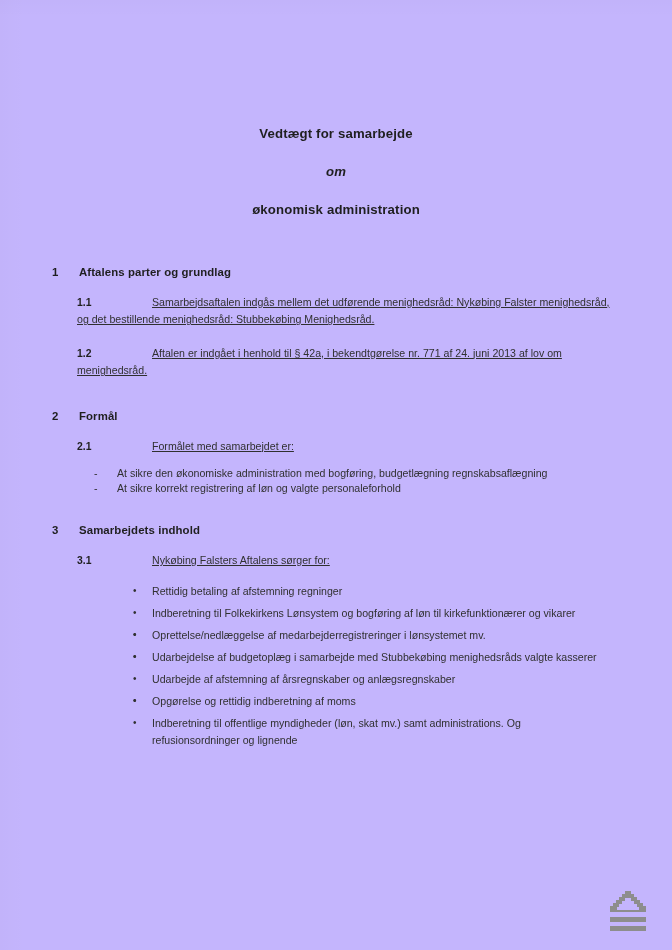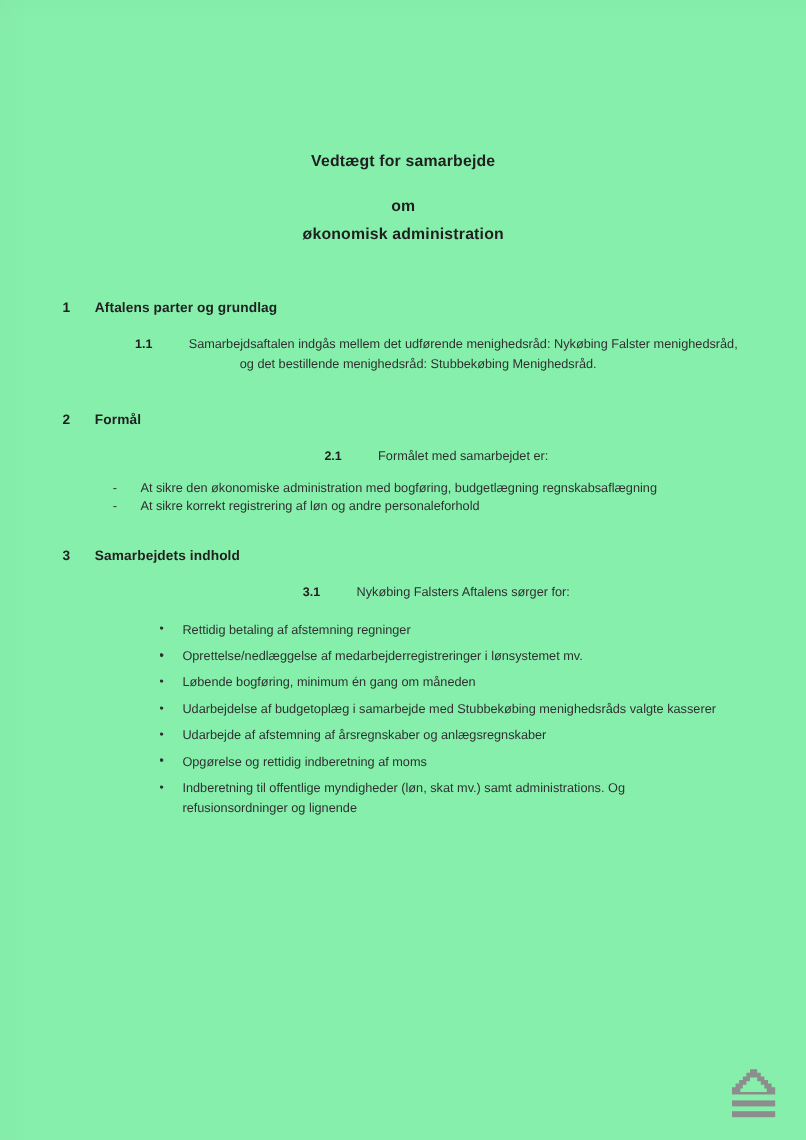--- a/index.html
+++ b/index.html
@@ -14,21 +14,21 @@
     font-family: "Liberation Sans", sans-serif;
     color: #2b2b2b;
     overflow: hidden;
     position: relative;
   }
 
   
   .page {
     position: absolute;
     inset: 0;
-    background: #86efac;
+    background: #c4b5fd;
     box-sizing: border-box;
     padding-left: 34px;
   }
 
   .scan-noise {
     position: absolute;
     inset: 0;
     pointer-events: none;
     background:
       linear-gradient(to right, rgba(0,0,0,0.012) 0px, rgba(0,0,0,0) 26px),
@@ -48,21 +48,21 @@
     text-align: center;
   }
   .title-line {
     font-weight: bold;
     font-size: 13.2px;
     letter-spacing: 0.15px;
     color: #1f1f1f;
     line-height: 1.2;
   }
   .title-line.l1 { margin-bottom: 22px; }
-  .title-line.l2 { margin-bottom: 7px; }
+  .title-line.l2 { margin-bottom: 22px; font-style: italic; }
   .title-line.l3 { margin-bottom: 0; }
 
   
   .section {
     margin-top: 34px;
   }
   .section-heading {
     display: flex;
     align-items: baseline;
     padding-left: 52px;
@@ -82,21 +82,22 @@
   }
 
   
   .clause {
     margin-top: 16px;
     padding-left: 77px;
     padding-right: 52px;
     font-size: 10.6px;
     line-height: 1.62;
     color: #303030;
-    text-align: center;
+    text-align: left;
+    text-decoration: underline;
   }
   .clause .cl-num {
     display: inline-block;
     width: 75px;
     font-weight: bold;
     font-size: 10.4px;
     color: #1f1f1f;
   }
 
   
@@ -172,40 +173,43 @@
     <div class="section" style="margin-top:48px;">
       <div class="section-heading">
         <span class="section-num">1</span>
         <span class="section-title">Aftalens parter og grundlag</span>
       </div>
 
       <p class="clause">
         <span class="cl-num">1.1</span><span>Samarbejdsaftalen indgås mellem det udførende menighedsråd: Nykøbing Falster menighedsråd, og det bestillende menighedsråd: Stubbekøbing Menighedsråd.</span>
       </p>
 
+      <p class="clause">
+        <span class="cl-num">1.2</span><span>Aftalen er indgået i henhold til § 42a, i bekendtgørelse nr. 771 af 24. juni 2013 af lov om menighedsråd.</span>
+      </p>
     </div>
 
     <div class="section" style="margin-top:30px;">
       <div class="section-heading">
         <span class="section-num">2</span>
         <span class="section-title">Formål</span>
       </div>
 
       <p class="clause">
         <span class="cl-num">2.1</span><span>Formålet med samarbejdet er:</span>
       </p>
 
       <ul class="dash-list">
         <li>
           <span class="dash">-</span>
           <span>At sikre den økonomiske administration med bogføring, budgetlægning regnskabsaflægning</span>
         </li>
         <li>
           <span class="dash">-</span>
-          <span>At sikre korrekt registrering af løn og andre personaleforhold</span>
+          <span>At sikre korrekt registrering af løn og valgte personaleforhold</span>
         </li>
       </ul>
     </div>
 
     <div class="section" style="margin-top:28px;">
       <div class="section-heading">
         <span class="section-num">3</span>
         <span class="section-title">Samarbejdets indhold</span>
       </div>
 
@@ -213,31 +217,31 @@
         <span class="cl-num">3.1</span><span>Nykøbing Falsters Aftalens sørger for:</span>
       </p>
 
       <ul class="bullet-list">
         <li>
           <span class="dot">•</span>
           <span>Rettidig betaling af afstemning regninger</span>
         </li>
         <li>
           <span class="dot">•</span>
+          <span>Indberetning til Folkekirkens Lønsystem og bogføring af løn til kirkefunktionærer og vikarer</span>
         </li>
         <li>
           <span class="dot">•</span>
         </li>
         <li>
           <span class="dot">•</span>
           <span>Oprettelse/nedlæggelse af medarbejderregistreringer i lønsystemet mv.</span>
         </li>
         <li>
           <span class="dot">•</span>
-          <span>Løbende bogføring, minimum én gang om måneden</span>
         </li>
         <li>
           <span class="dot">•</span>
           <span>Udarbejdelse af budgetoplæg i samarbejde med Stubbekøbing menighedsråds valgte kasserer</span>
         </li>
         <li>
           <span class="dot">•</span>
           <span>Udarbejde af afstemning af årsregnskaber og anlægsregnskaber</span>
         </li>
         <li>

